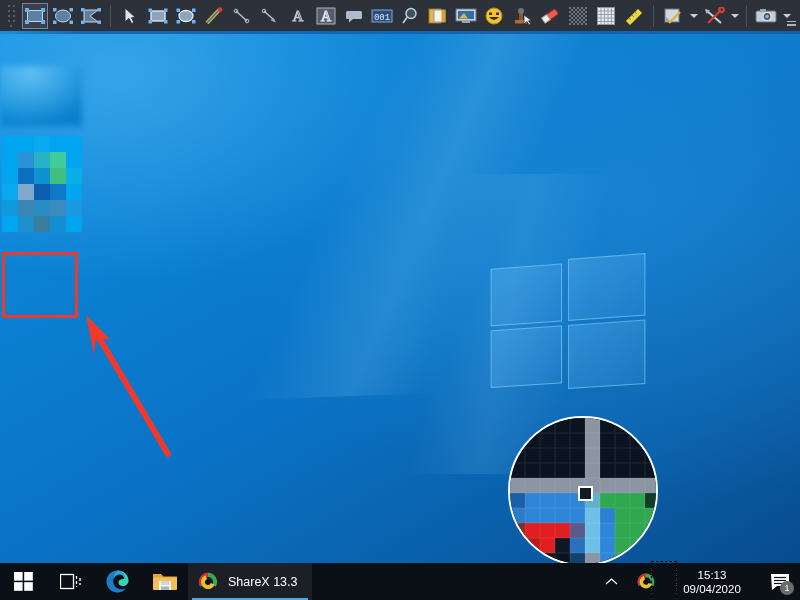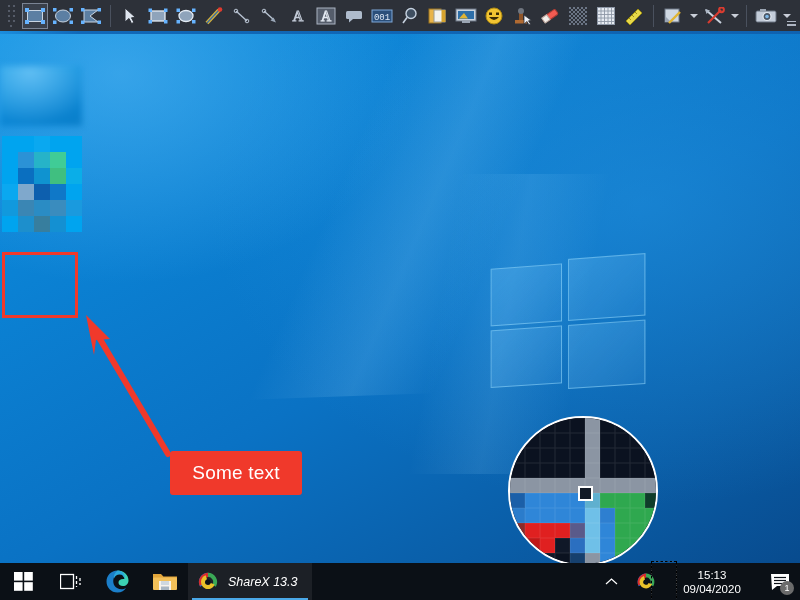--- a/index.html
+++ b/index.html
@@ -109,21 +109,21 @@
 
   
   #taskbar{position:absolute;left:0;top:563px;width:800px;height:37px;background:#0b1016;
     display:flex;align-items:center;z-index:50;}
   .tb-item{height:37px;display:flex;align-items:center;justify-content:center;position:relative;}
   #tb-start{width:47px;}
   #tb-taskview{width:47px;}
   #tb-edge{width:47px;}
   #tb-explorer{width:47px;}
   #tb-sharex{padding:0 14px 0 8px;display:flex;align-items:center;gap:8px;
-    background:rgba(255,255,255,.07);height:37px;font-style:italic;}
+    background:rgba(255,255,255,.07);height:37px;}
   #tb-sharex .t{color:#ffffff;font-size:12.5px;}
   #tb-sharex:after{content:"";position:absolute;left:4px;right:4px;bottom:0;height:2.5px;background:#4aa8e8;}
   #tray{position:absolute;right:0;top:0;height:37px;display:flex;align-items:center;}
   #tray-chevron{width:34px;height:37px;display:flex;align-items:center;justify-content:center;}
   #tray-sharex{width:36px;height:37px;display:flex;align-items:center;justify-content:center;}
   #clock{height:37px;display:flex;flex-direction:column;align-items:center;justify-content:center;
     color:#fff;font-size:11.5px;line-height:14px;padding:0 10px;min-width:76px;}
   #notif{width:40px;height:37px;display:flex;align-items:center;justify-content:center;position:relative;}
   #notif-badge{position:absolute;right:6px;bottom:5px;width:14px;height:14px;border-radius:50%;
     background:#6b6b6b;color:#fff;font-size:9px;display:flex;align-items:center;justify-content:center;}
@@ -420,23 +420,20 @@
 
   <div id="icon-highlight"></div>
 
   <div id="arrow-annotation">
     <svg width="130" height="155">
       <line x1="98" y1="145" x2="24" y2="20" stroke="#f0392b" stroke-width="6" stroke-linecap="round"></line>
       <polygon points="16,6 40,30 26,31 24,46" fill="#f0392b"></polygon>
     </svg>
   </div>
 
-  <div id="text-annotation">
-    <span>Some text</span>
-  </div>
 
   <div id="magnifier">
     <div id="mag-grid">
         <span style="background: rgb(11, 18, 32);"></span>
         <span style="background: rgb(11, 18, 32);"></span>
         <span style="background: rgb(11, 18, 32);"></span>
         <span style="background: rgb(11, 18, 32);"></span>
         <span style="background: rgb(11, 18, 32);"></span>
         <span style="background: rgb(139, 149, 163);"></span>
         <span style="background: rgb(11, 18, 32);"></span>

